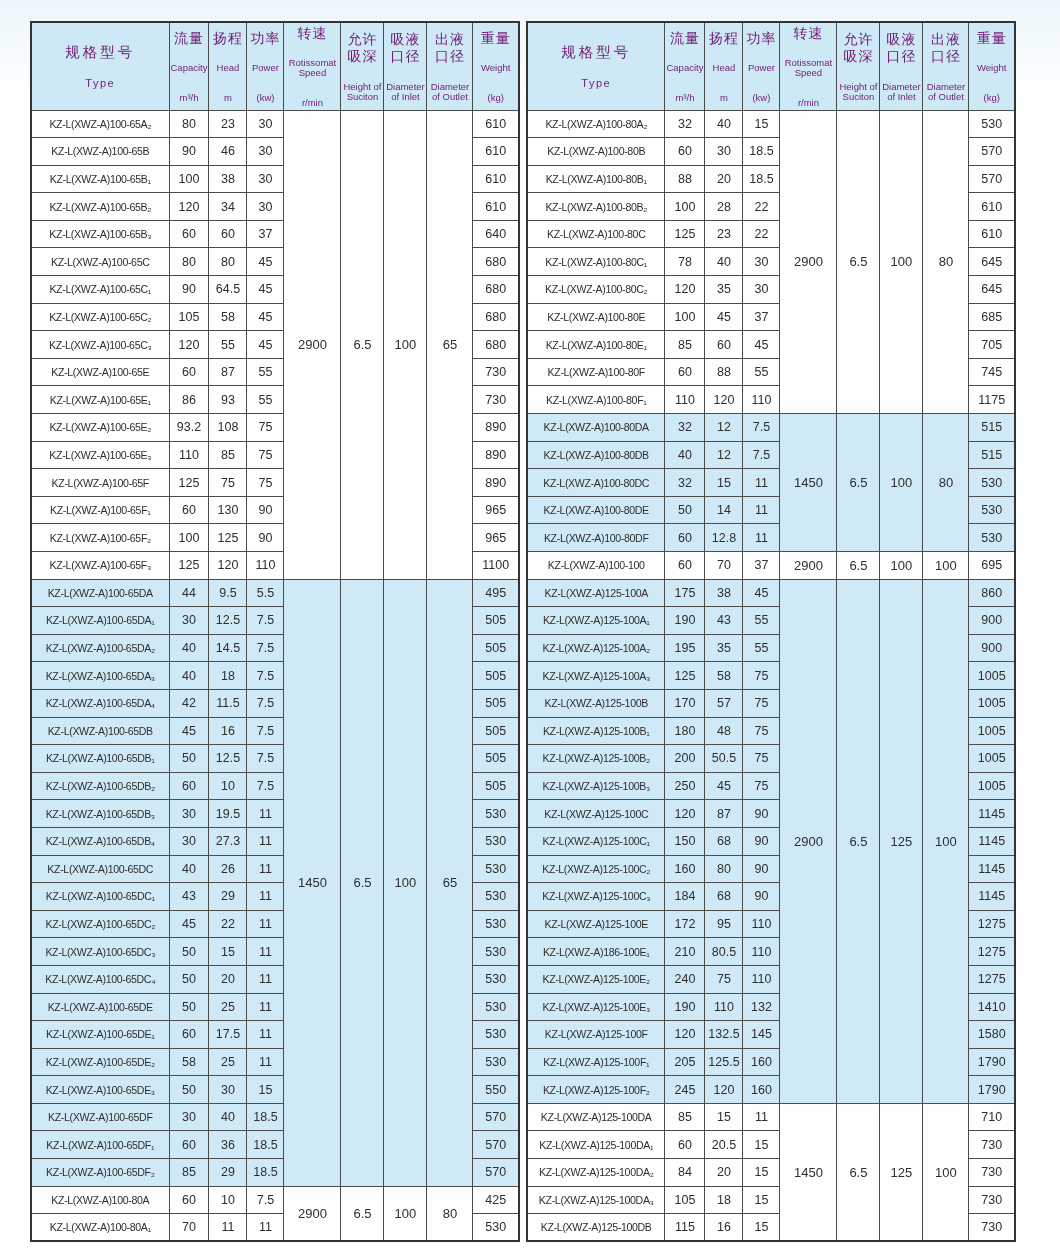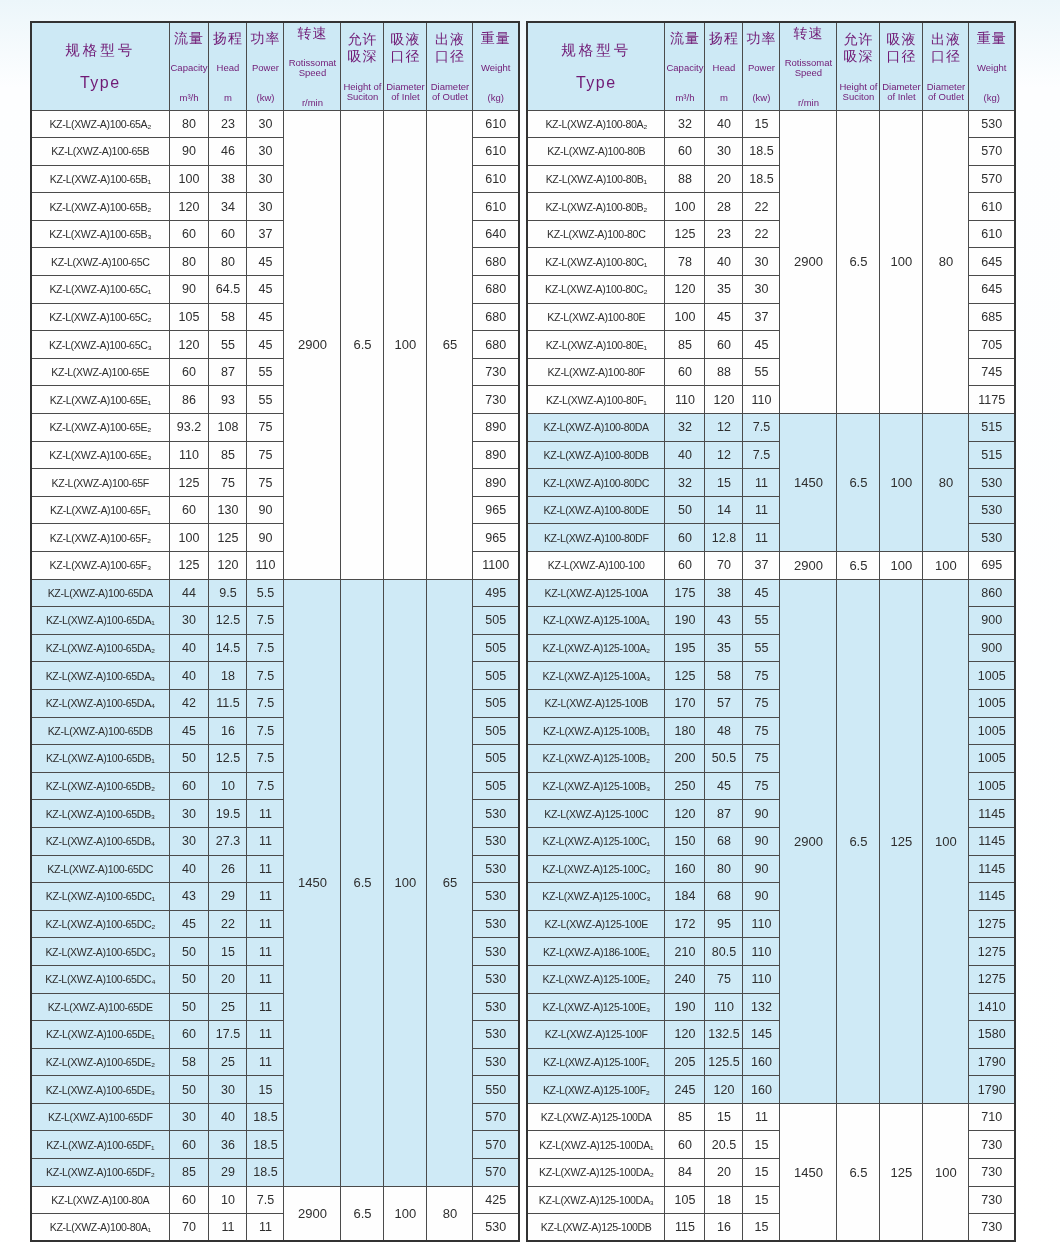--- a/index.html
+++ b/index.html
@@ -23,21 +23,21 @@
     text-align:center;vertical-align:middle;padding:0 1px;overflow:hidden;
   }
   .spec thead th{
     height:88px;background:var(--header_blue,#cde9f5);
     font-weight:normal;color:#701a75;
   }
   .hdr-zh{font-size:14px;letter-spacing:1px;white-space:pre-line;line-height:1.25;}
   .hdr-en{font-size:9.5px;line-height:1.05;margin-top:16px;}
   .hdr-unit{font-size:9.5px;margin-top:19px;}
   th.col-header-type .hdr-zh{font-size:14.5px;letter-spacing:3px;margin-bottom:16px;}
-  th.col-header-type .hdr-en{font-size:16px;letter-spacing:1.5px;}
+  th.col-header-type .hdr-en{font-size:11px;letter-spacing:1.5px;}
   tbody td{height:27.6px;color:#2e2e2e;}
   td.cell-type{font-size:10.6px;letter-spacing:-0.35px;white-space:nowrap;}
   td.cell-num{font-size:12.5px;}
   td.cell-merged{font-size:13px;}
   tr.tint-blue td{background:var(--section_blue,#cfeaf6);}
   tr.tint-white td{background:var(--section_white,#fefefe);}
 </style>
 </head>
 <body>
 

